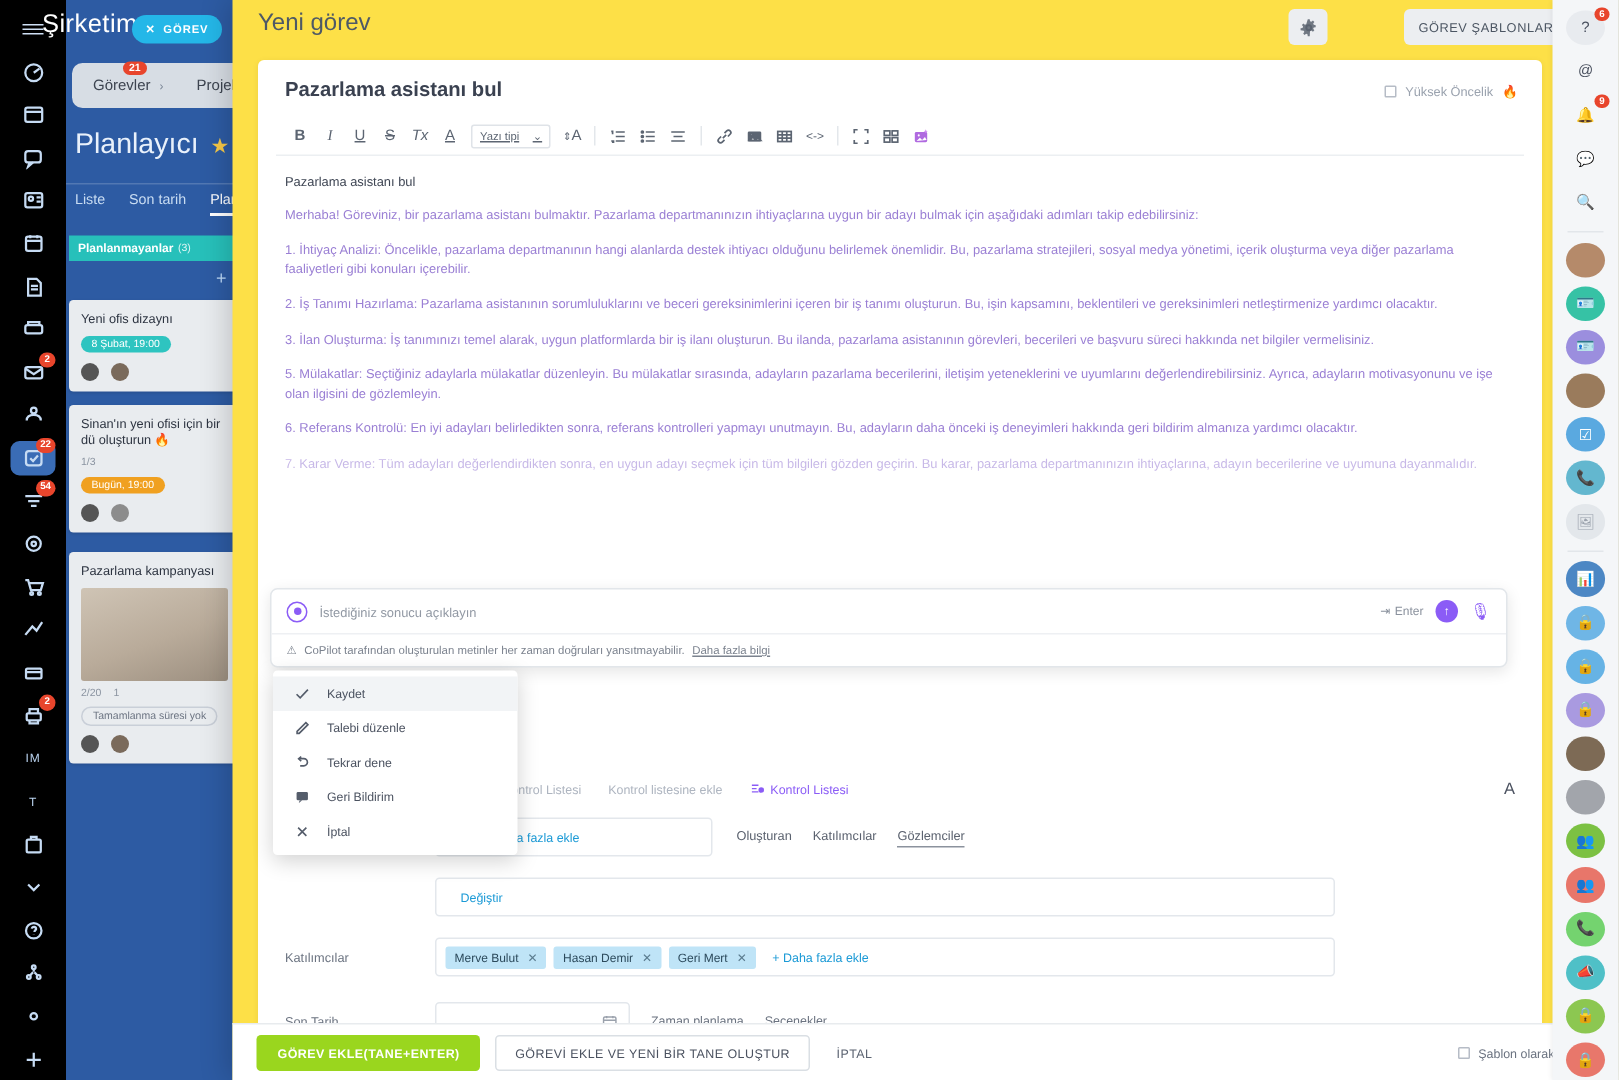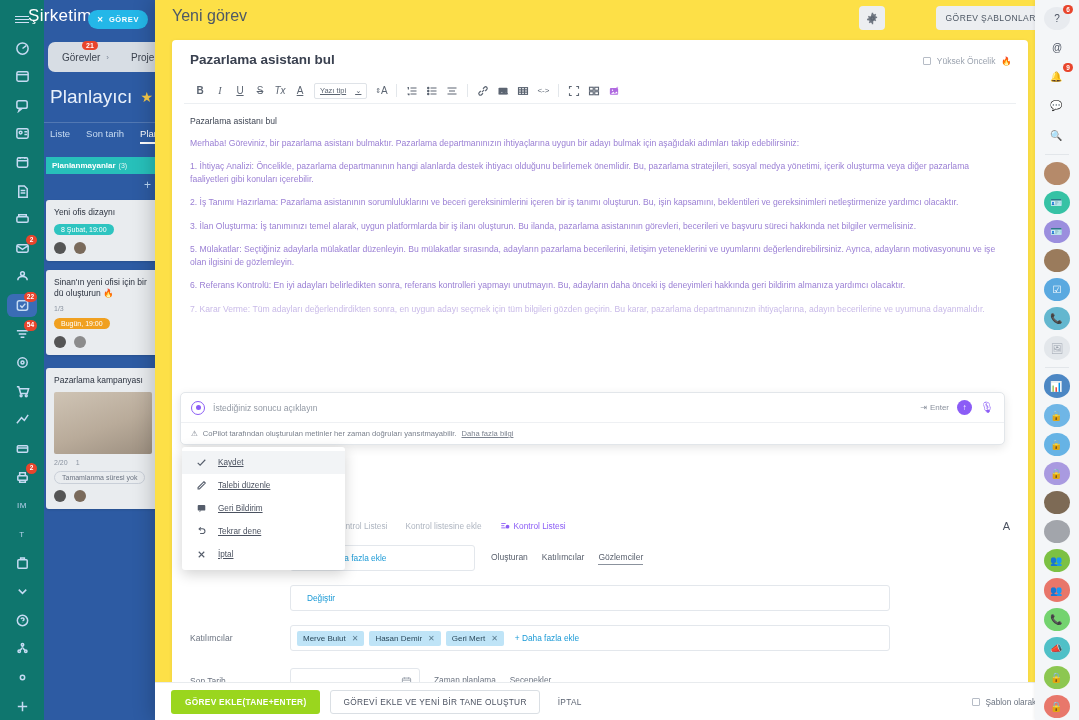--- a/index.html
+++ b/index.html
@@ -7,21 +7,21 @@
     width: 1079px; height: 720px; overflow: hidden;
     font-family: "Liberation Sans", sans-serif;
     background: #ffffff;
   }
   #app { position: relative; width: 1079px; height: 720px; overflow: hidden; background:#f3f4f6; }
 
   
   .bg-app { position:absolute; inset:0; background:#2d5ba3; }
   .bg-left-rail {
     position:absolute; left:0; top:0; width:44px; height:720px;
-    background:#0f766e; display:flex; flex-direction:column; align-items:center;
+    background:#000000; display:flex; flex-direction:column; align-items:center;
     padding-top:6px; gap:1px;
   }
   .bg-hamburger { width:44px; height:30px; display:flex; align-items:center; justify-content:center;}
   .bg-hamburger span { display:block; width:14px; height:1.5px; background:#cfe0f5; margin:1.6px 0; }
   .rail-icon {
     position:relative; width:30px; height:26px; display:flex; align-items:center; justify-content:center;
     color:#bcd4ef; font-size:12px; margin:2px 0;
   }
   .rail-icon.active { background:#3a6cb5; border-radius:6px; }
   .rail-icon svg { width:15px; height:15px; fill:none; stroke:#c6dbf3; stroke-width:1.6; }
@@ -144,21 +144,21 @@
     border-top:1px solid #eef0f3; height:22px; display:flex; align-items:center; gap:5px; padding:0 10px;
     font-size:7.6px; color:#7b828e;
   }
   .cp-note u { text-decoration:underline; }
 
   
   .menu {
     position:absolute; left:182px; top:447px; width:163px; background:#fff; border-radius:3px;
     box-shadow:0 4px 14px rgba(0,0,0,.18); padding:4px 0; z-index:60;
   }
-  .mi { height:23px; display:flex; align-items:center; gap:11px; padding:0 14px; font-size:8.2px; color:#4b5260;text-decoration:underline; }
+  .mi { height:23px; display:flex; align-items:center; gap:11px; padding:0 14px; font-size:8.2px; color:#4b5260; }
   .mi.sel { background:#f2f4f6; }
   .mi svg { width:11px; height:11px; stroke:#555d6b; fill:none; stroke-width:1.6; }
 
   
   .tb2 {
     position:absolute; left:18px; top:476px; right:18px; height:20px;
     display:flex; align-items:center; gap:18px; font-size:8.3px; color:#aeb5c0;
   }
   .tb2 .pill-ai { color:#8b5cf6; display:flex; align-items:center; gap:4px; }
   .tb2 .right-a { margin-left:auto; color:#4b5260; font-size:11px; }
@@ -652,31 +652,31 @@
         <span>Kaydet</span>
       </div>
       <div class="mi">
         <svg viewBox="0 0 16 16">
             <path d="M11.5 2.5l2 2L5 13H3v-2z"></path>
           </svg>
         <span>Talebi düzenle</span>
       </div>
       <div class="mi">
         <svg viewBox="0 0 16 16">
+            <path d="M5 4H9.5a3.5 3.5 0 010 7H6"></path>
+            <path d="M7 2L4.5 4.2 7 6.4"></path>
+          </svg>
+        <span>Tekrar dene</span>
+      </div>
+      <div class="mi">
+        <svg viewBox="0 0 16 16">
             <rect x="2.5" y="3" width="11" height="8" rx="1.3" fill="#555d6b" stroke="none"></rect>
             <path d="M5.5 11l-.8 2.5L8 11" fill="#555d6b" stroke="none"></path>
           </svg>
         <span>Geri Bildirim</span>
-      </div>
-      <div class="mi">
-        <svg viewBox="0 0 16 16">
-            <path d="M5 4H9.5a3.5 3.5 0 010 7H6"></path>
-            <path d="M7 2L4.5 4.2 7 6.4"></path>
-          </svg>
-        <span>Tekrar dene</span>
       </div>
       <div class="mi">
         <svg viewBox="0 0 16 16">
             <path d="M4 4l8 8M12 4l-8 8"></path>
           </svg>
         <span>İptal</span>
       </div>
     </div>
   </div>
 

